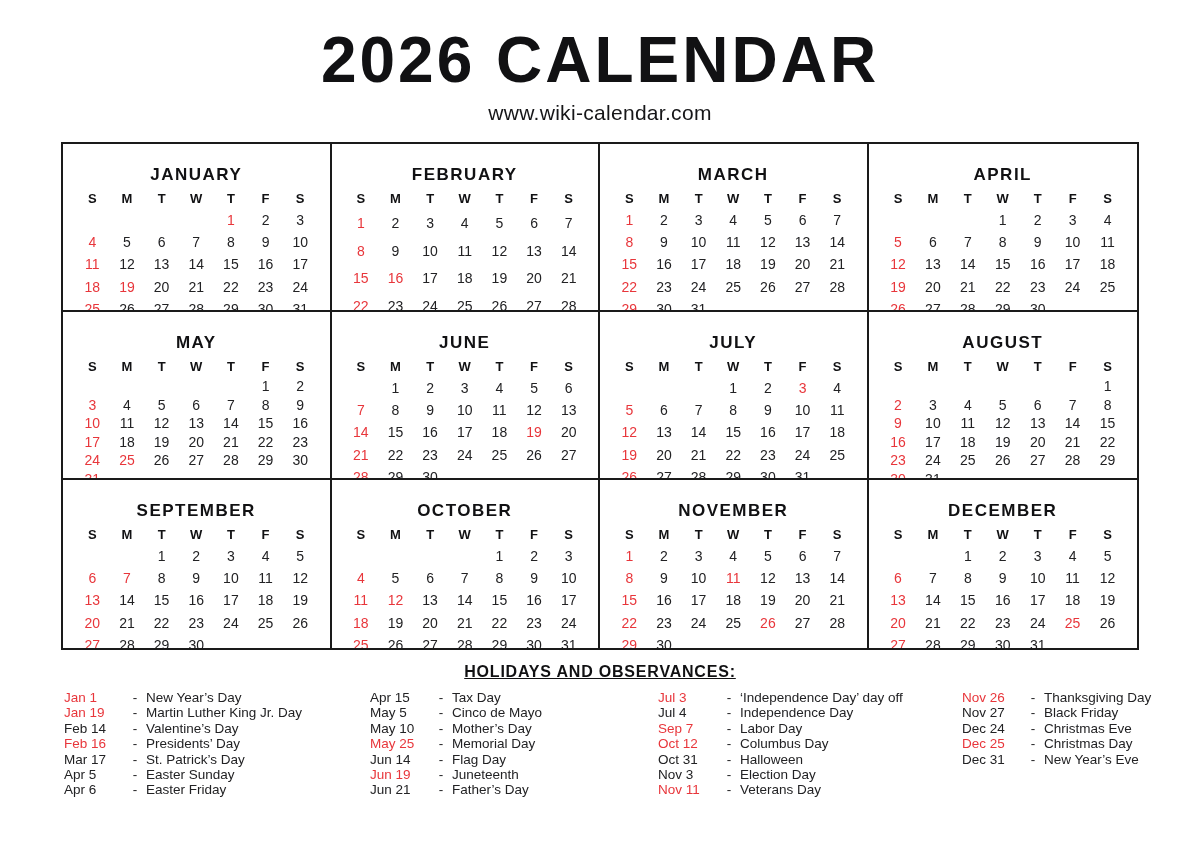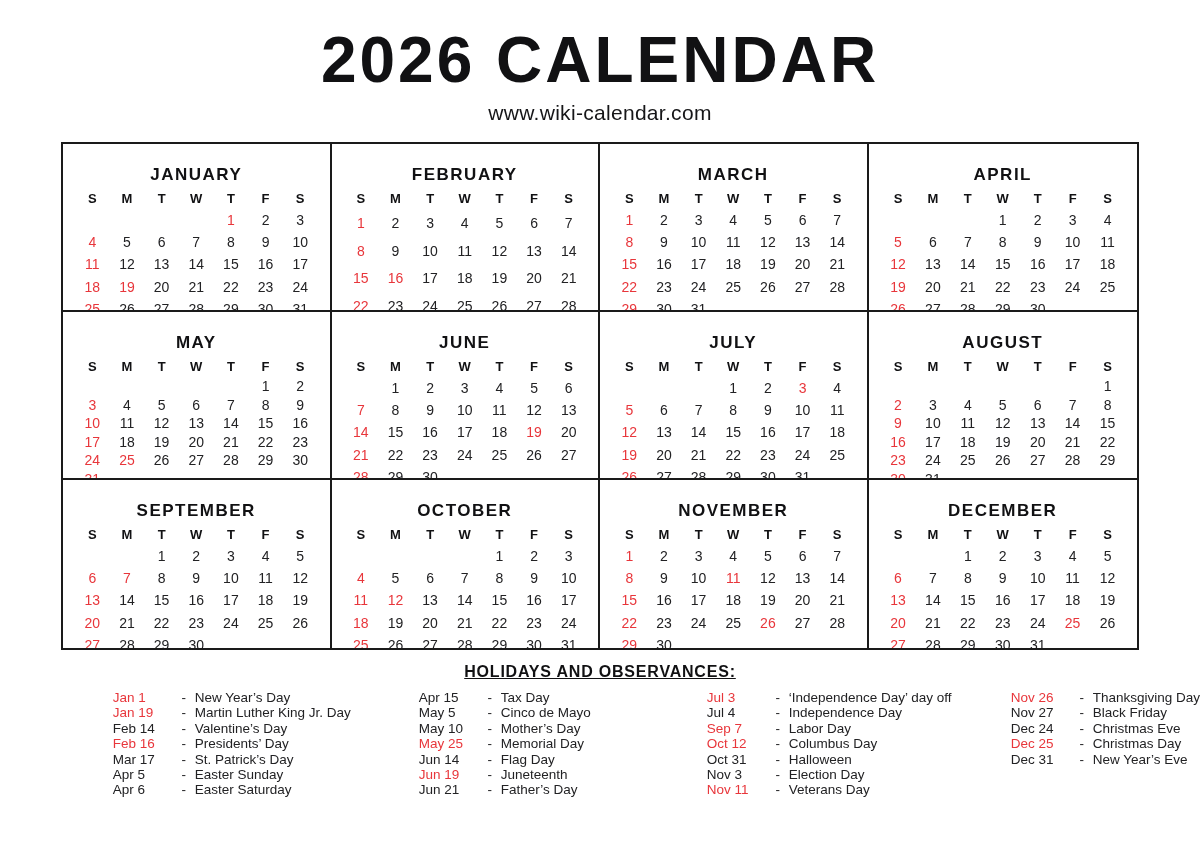--- a/index.html
+++ b/index.html
@@ -85,21 +85,20 @@
     margin-top:13px;
     font-size:16px;
     font-weight:bold;
     letter-spacing:0.8px;
     color:#111113;
     text-decoration:underline;
   }
   .holidays-cols{
     display:flex;
     margin:9px 0 16px 64px;
-    justify-content:flex-end;
   }
   .holiday-col{box-sizing:border-box;}
   .holiday-col:nth-child(1){width:306px;}
   .holiday-col:nth-child(2){width:288px;}
   .holiday-col:nth-child(3){width:304px;}
   .holiday-item{
     display:grid;
     grid-template-columns:60px 22px auto;
     font-size:13.5px;
     line-height:15.4px;
@@ -744,21 +743,21 @@
           <span class="holiday-name">St. Patrick’s Day</span>
         </div>
         <div class="holiday-item">
           <span class="holiday-date">Apr 5</span>
           <span class="holiday-dash">-</span>
           <span class="holiday-name">Easter Sunday</span>
         </div>
         <div class="holiday-item">
           <span class="holiday-date">Apr 6</span>
           <span class="holiday-dash">-</span>
-          <span class="holiday-name">Easter Saturday</span>
+          <span class="holiday-name">Easter Friday</span>
         </div>
       </div>
       <div class="holiday-col">
         <div class="holiday-item">
           <span class="holiday-date">Apr 15</span>
           <span class="holiday-dash">-</span>
           <span class="holiday-name">Tax Day</span>
         </div>
         <div class="holiday-item">
           <span class="holiday-date">May 5</span>

